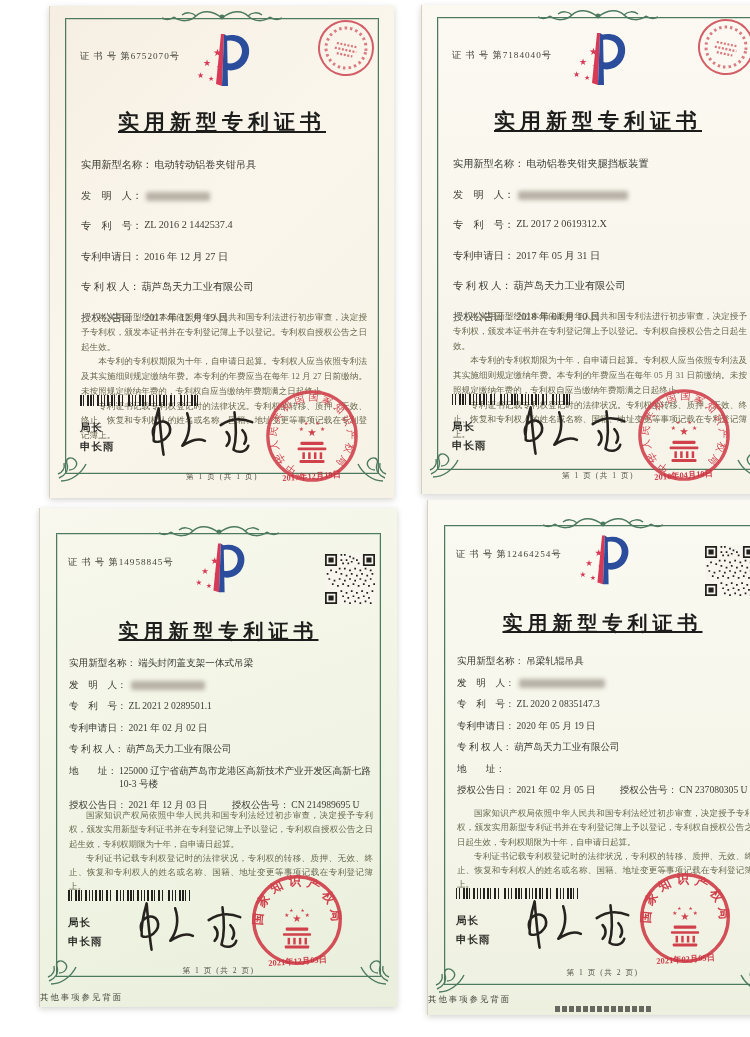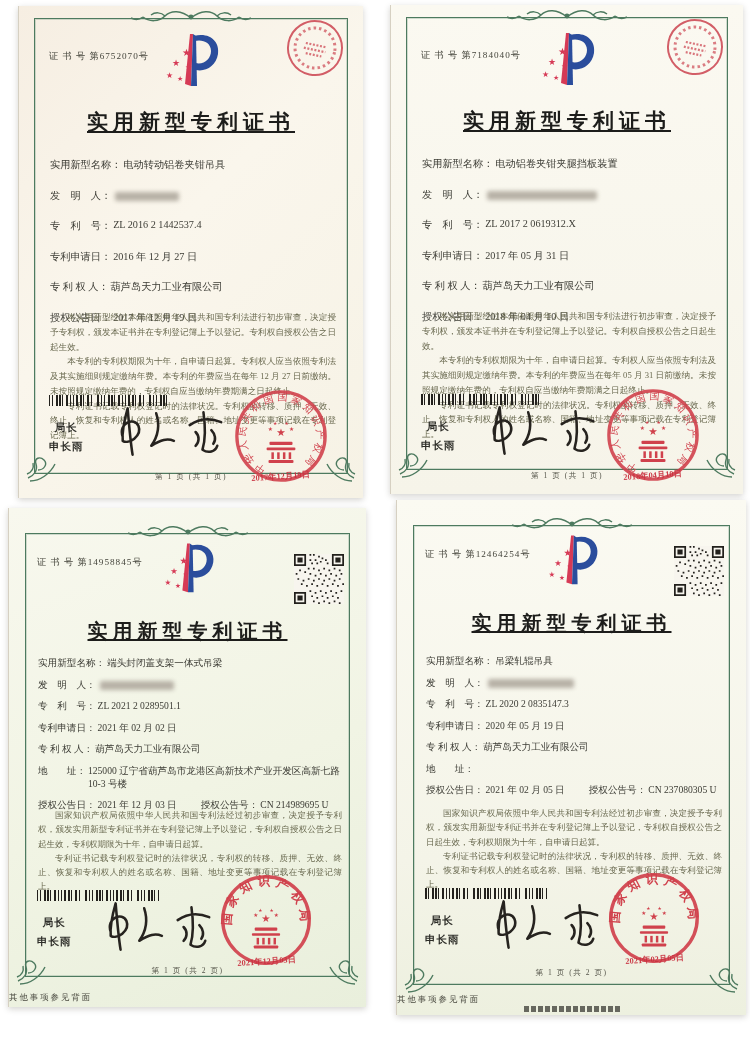--- a/index.html
+++ b/index.html
@@ -1,21 +1,21 @@
 <!DOCTYPE html>
 <html><head>
 <meta charset="utf-8">
 <style>
   html,body{margin:0;padding:0;}
   body{
     width:750px;height:1037px;position:relative;overflow:hidden;
     background:#ffffff;
     font-family:"Liberation Serif","DejaVu Serif",serif;
   }
-  .cert{position:absolute;box-shadow:0 2px 6px rgba(60,55,40,.22);border-left:1px solid #d6d0c2;}
+  .cert{position:absolute;box-shadow:0 2px 6px rgba(60,55,40,.22);border-left:1px solid #d6d0c2;margin-left:31px;}
   .c1{left:18px;top:6px;width:344px;height:492px;background:linear-gradient(135deg,#f6eee2 0%,#faf6ec 45%,#f6f2e5 100%);}
   .c2{left:390px;top:5px;width:352px;height:489px;background:linear-gradient(180deg,#fbf9f1 0%,#f6f4e9 100%);}
   .c3{left:8px;top:508px;width:357px;height:499px;background:linear-gradient(160deg,#f8f8ee 0%,#f1f4e4 55%,#e9efdc 100%);}
   .c4{left:396px;top:500px;width:349px;height:515px;background:linear-gradient(180deg,#fbfaf2 0%,#f4f4e8 70%,#edf0df 100%);}
 
   .frame{position:absolute;border:1.5px solid #4d7a5f;box-shadow:inset 0 0 0 1px rgba(110,150,125,.30);pointer-events:none;}
   .cert-a .frame{left:15px;right:15px;top:12px;bottom:24px;}
   .cert-b .frame{left:16px;right:16px;top:25px;bottom:30px;}
 
   .orn-top{position:absolute;left:50%;transform:translateX(-50%);}
@@ -66,21 +66,21 @@
   .bodytext{position:absolute;color:#69694f;text-align:justify;}
   .cert-a .bodytext{left:31px;right:27px;top:304px;font-size:8.6px;line-height:1.72;}
   .cert-b .bodytext{left:29px;right:24px;top:300px;font-size:8.5px;line-height:1.68;}
   .bodytext p{margin:0;text-indent:2em;}
 
   .barcode{position:absolute;height:11px;
     background:repeating-linear-gradient(90deg,#23211d 0 1.5px,transparent 1.5px 3px,#23211d 3px 3.8px,transparent 3.8px 6.6px,#23211d 6.6px 8.6px,transparent 8.6px 10.4px);}
   .cert-a .barcode{left:30px;top:389px;width:119px;}
   .cert-b .barcode{left:28px;top:382px;width:122px;}
 
-  .dirblock{position:absolute;font-size:10.5px;font-weight:bold;color:#2d2d28;line-height:19px;letter-spacing:1px;text-align:center;}
+  .dirblock{position:absolute;font-size:10.5px;font-weight:bold;color:#2d2d28;line-height:19px;letter-spacing:1px;}
   .cert-a .dirblock{left:30px;top:412px;}
   .cert-b .dirblock{left:28px;top:405px;}
 
   .sig{position:absolute;}
   .cert-a .sig{left:86px;top:397px;}
   .cert-b .sig{left:84px;top:390px;}
 
   .sealwrap{position:absolute;width:96px;height:96px;}
   .cert-a .sealwrap{left:214px;top:382px;}
   .cert-b .sealwrap{left:210px;top:365px;}

